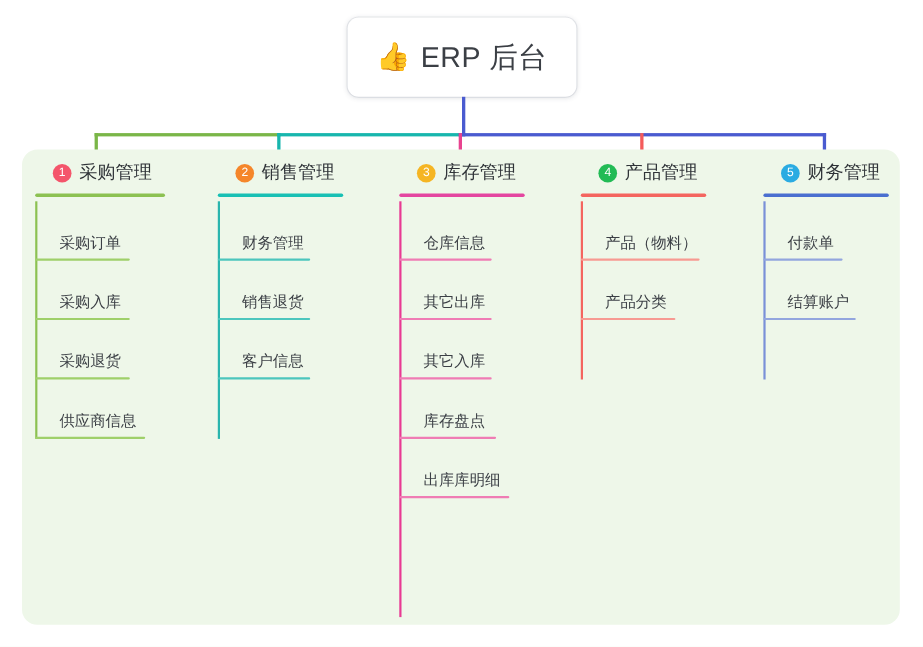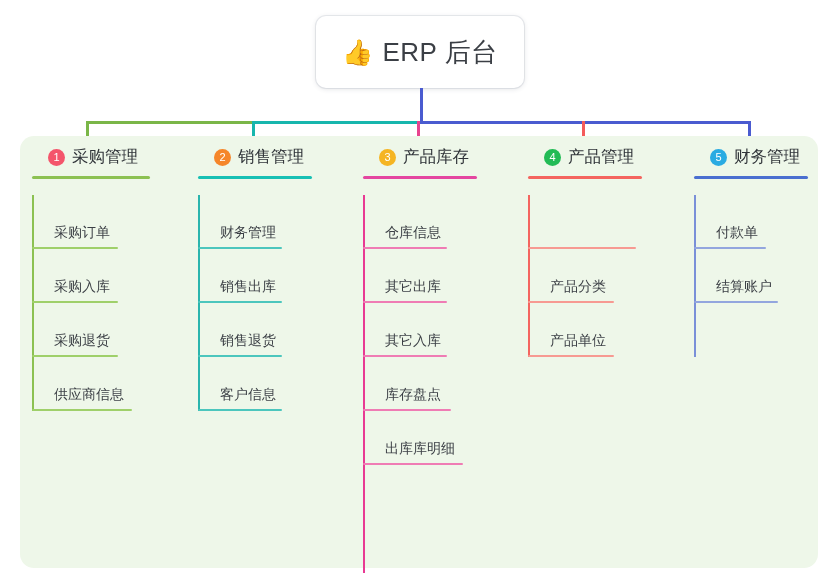--- a/index.html
+++ b/index.html
@@ -95,21 +95,21 @@
   }
   .col-rule {
     margin-top: 6px;
     height: 3px;
     border-radius: 2px;
   }
 
   
   .items {
     position: relative;
-    margin-top: 16px;
+    margin-top: 4px;
   }
   .spine {
     position: absolute;
     left: 0px;
     top: 0px;
     width: 2px;
   }
   .item {
     position: relative;
     height: 54px;
@@ -189,37 +189,33 @@
           <span class="col-title">销售管理</span>
         </div>
         <div class="col-rule" style="background: rgb(24, 192, 180); width: 114px;"></div>
         <div class="items">
           <div class="spine" style="background: rgb(42, 181, 173); height: 216px;"></div>
           <div class="item">
             <span class="item-label">财务管理</span>
             <div class="item-rule" style="background: rgb(76, 198, 189); width: 84px;"></div>
           </div>
           <div class="item">
-            <span class="item-label">销售出库</span>
-            <div class="item-rule" style="background: rgb(76, 198, 189); width: 84px;"></div>
-          </div>
-          <div class="item">
             <span class="item-label">销售退货</span>
             <div class="item-rule" style="background: rgb(76, 198, 189); width: 84px;"></div>
           </div>
           <div class="item">
             <span class="item-label">客户信息</span>
             <div class="item-rule" style="background: rgb(76, 198, 189); width: 84px;"></div>
           </div>
         </div>
       </div>
       <div class="column" style="left: 363px;">
         <div class="col-head">
           <span class="badge" style="background: rgb(245, 181, 35);">3</span>
-          <span class="col-title">产品库存</span>
+          <span class="col-title">库存管理</span>
         </div>
         <div class="col-rule" style="background: rgb(228, 70, 160); width: 114px;"></div>
         <div class="items">
           <div class="spine" style="background: rgb(232, 58, 147); height: 378px;"></div>
           <div class="item">
             <span class="item-label">仓库信息</span>
             <div class="item-rule" style="background: rgb(239, 124, 180); width: 84px;"></div>
           </div>
           <div class="item">
             <span class="item-label">其它出库</span>
@@ -241,30 +237,27 @@
       </div>
       <div class="column" style="left: 528px;">
         <div class="col-head">
           <span class="badge" style="background: rgb(34, 187, 85);">4</span>
           <span class="col-title">产品管理</span>
         </div>
         <div class="col-rule" style="background: rgb(244, 101, 95); width: 114px;"></div>
         <div class="items">
           <div class="spine" style="background: rgb(244, 101, 95); height: 162px;"></div>
           <div class="item">
+            <span class="item-label">产品（物料）</span>
             <div class="item-rule" style="background: rgb(247, 154, 146); width: 108px;"></div>
           </div>
           <div class="item">
             <span class="item-label">产品分类</span>
             <div class="item-rule" style="background: rgb(247, 154, 146); width: 86px;"></div>
           </div>
-          <div class="item">
-            <span class="item-label">产品单位</span>
-            <div class="item-rule" style="background: rgb(247, 154, 146); width: 86px;"></div>
-          </div>
         </div>
       </div>
       <div class="column" style="left: 694px;">
         <div class="col-head">
           <span class="badge" style="background: rgb(42, 171, 226);">5</span>
           <span class="col-title">财务管理</span>
         </div>
         <div class="col-rule" style="background: rgb(74, 111, 208); width: 114px;"></div>
         <div class="items">
           <div class="spine" style="background: rgb(122, 144, 216); height: 162px;"></div>

